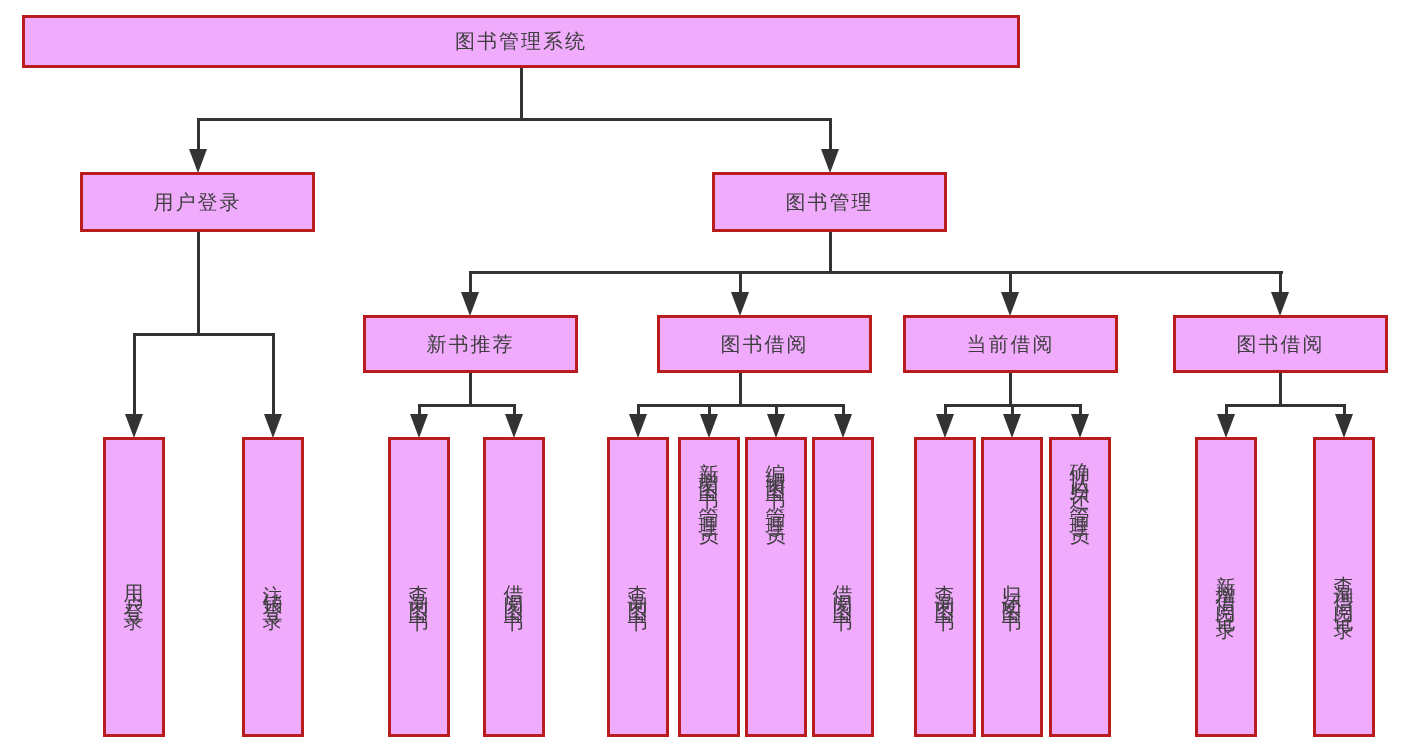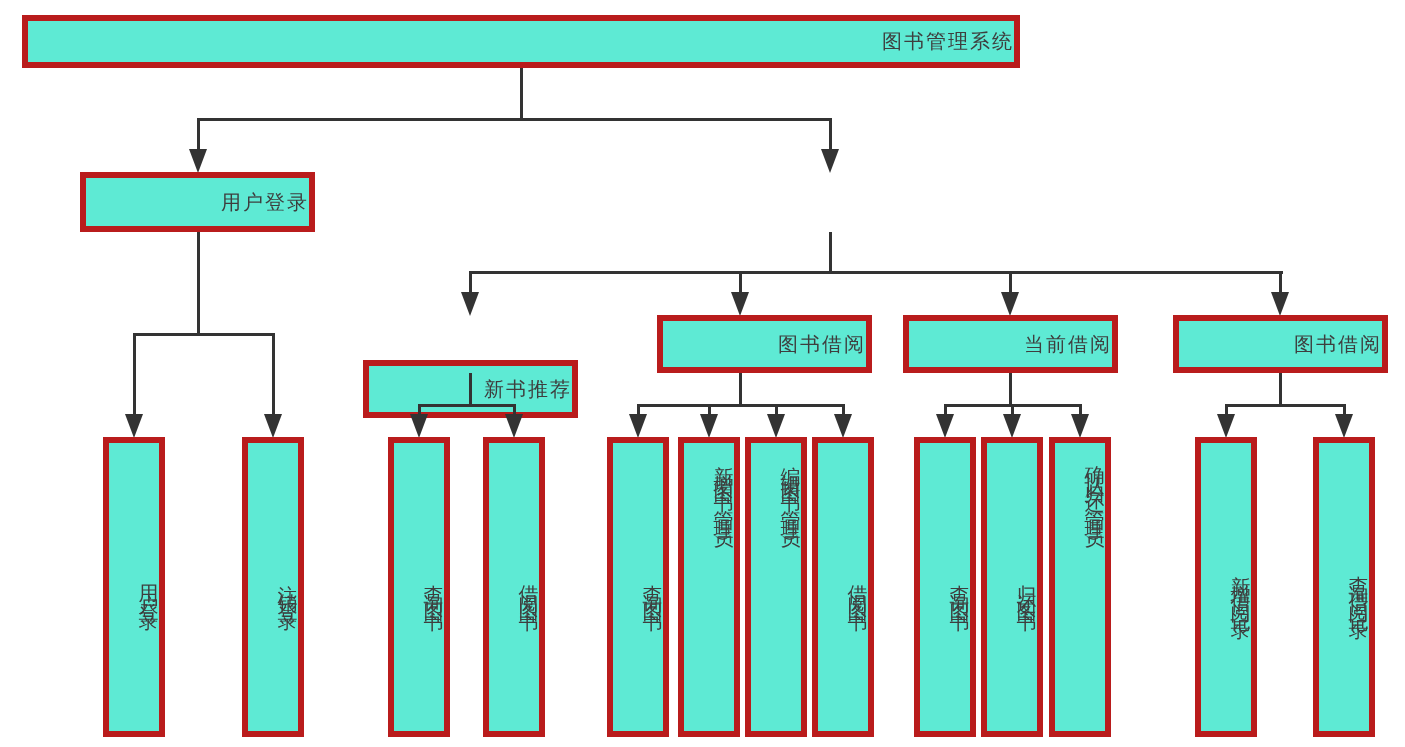--- a/index.html
+++ b/index.html
@@ -1,30 +1,30 @@
 <!DOCTYPE html>
 <html><head>
 <meta charset="utf-8">
 <style>
   html,body{margin:0;padding:0;background:#fff;}
   .canvas{
     position:relative;width:1405px;height:747px;background:#ffffff;
     font-family:"Liberation Sans","DejaVu Sans",sans-serif;overflow:hidden;
   }
   .box{
-    position:absolute;box-sizing:border-box;border:6px solid #b91c1c;background:#5eead4;
-    display:flex;align-items:center;justify-content:flex-end;color:#3e3e3e;
+    position:absolute;box-sizing:border-box;border:3px solid #b91c1c;background:#f0abfc;
+    display:flex;align-items:center;justify-content:center;color:#3e3e3e;
   }
   .hbox{font-size:20px;letter-spacing:2px;}
   .root{left:22px;top:15px;width:998px;height:53px;}
   .l2{top:172px;width:235px;height:60px;}
   .l2a{left:80px;}
   .l2b{left:712px;}
   .l3{top:315px;width:215px;height:58px;}
-  .g2{left:363px;margin-top:45px;} .g3{left:657px;} .g4{left:903px;} .g5{left:1173px;}
+  .g2{left:363px;} .g3{left:657px;} .g4{left:903px;} .g5{left:1173px;}
   .leaf{top:437px;width:62px;height:300px;}
   .leaf.top-align{align-items:flex-start;padding-top:7px;}
   .vtext{
     writing-mode:vertical-rl;text-orientation:mixed;
     font-size:20px;line-height:1.0;letter-spacing:9px;white-space:nowrap;
   }
   .vl{position:absolute;width:3px;background:#333333;}
   .hl{position:absolute;height:3px;background:#333333;}
   .ar{
     position:absolute;width:0;height:0;
@@ -47,20 +47,23 @@
 
   <div class="vl" style="left:520px;top:68px;height:52px"></div>
   <div class="hl" style="left:197px;top:118px;width:635px"></div>
   <div class="vl" style="left:197px;top:118px;height:34px"></div>
   <div class="ar" style="left:189px;top:149px"></div>
   <div class="vl" style="left:829px;top:118px;height:34px"></div>
   <div class="ar" style="left:821px;top:149px"></div>
 
   <div class="box hbox l2 l2a">
     <span>用户登录</span>
+  </div>
+  <div class="box hbox l2 l2b">
+    <span>图书管理</span>
   </div>
 
   <div class="vl" style="left:197px;top:232px;height:104px"></div>
   <div class="hl" style="left:133px;top:333px;width:142px"></div>
   <div class="vl" style="left:133px;top:333px;height:82px"></div>
   <div class="ar" style="left:125px;top:414px"></div>
   <div class="vl" style="left:272px;top:333px;height:82px"></div>
   <div class="ar" style="left:264px;top:414px"></div>
 
   <div class="vl" style="left:829px;top:232px;height:42px"></div>

